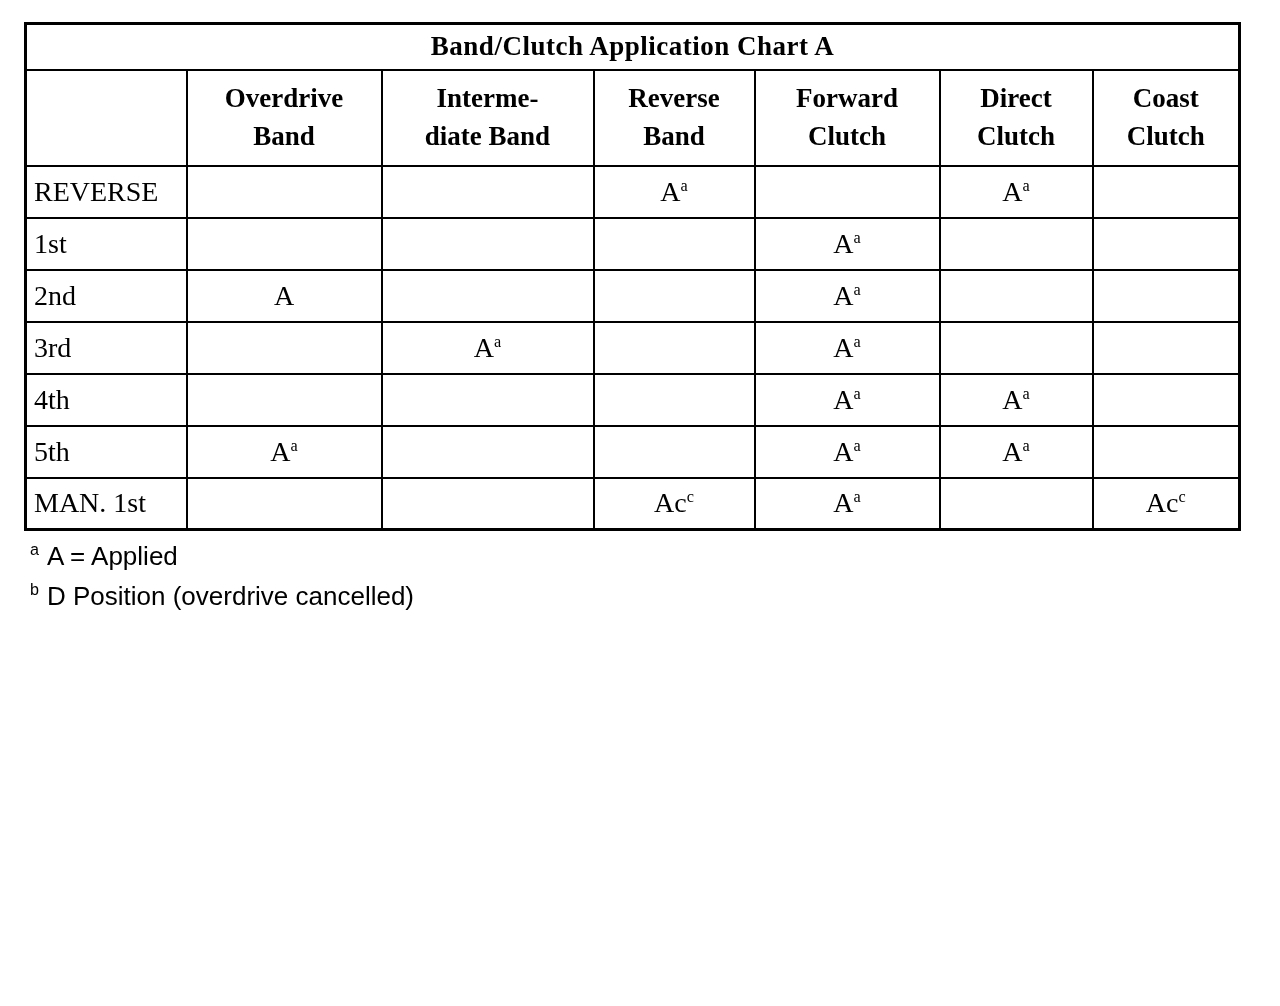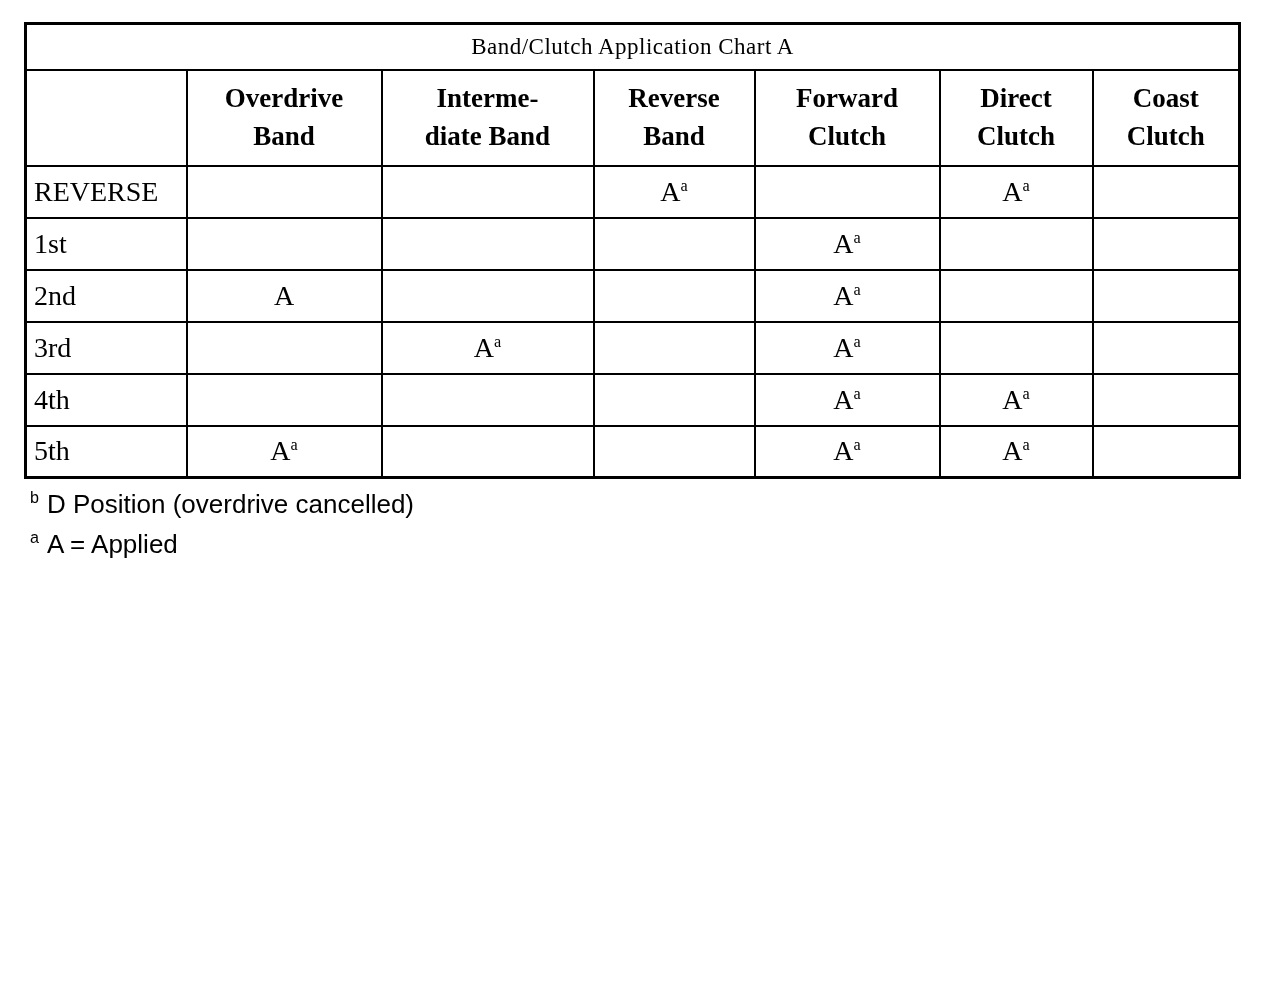--- a/index.html
+++ b/index.html
@@ -28,22 +28,22 @@
   }
   col.c0 { width: 161px; }
   col.c1 { width: 195px; }
   col.c2 { width: 212px; }
   col.c3 { width: 161px; }
   col.c4 { width: 185px; }
   col.c5 { width: 153px; }
   col.c6 { width: 147px; }
   th.title {
     height: 46px;
-    font-size: 23px;
-    font-weight: normal;
+    font-size: 27px;
+    font-weight: bold;
     text-align: center;
     letter-spacing: 0.5px;
   }
   #header-row th {
     height: 96px;
     font-size: 27px;
     font-weight: bold;
     text-align: center;
     vertical-align: middle;
     line-height: 1.4;
@@ -158,20 +158,29 @@
         </tr>
         <tr>
           <th class="rowlabel">5th</th>
           <td>A<sup>a</sup></td>
           <td></td>
           <td></td>
           <td>A<sup>a</sup></td>
           <td>A<sup>a</sup></td>
           <td></td>
         </tr>
+        <tr>
+          <th class="rowlabel">MAN. 1st</th>
+          <td></td>
+          <td></td>
+          <td>Ac<sup>c</sup></td>
+          <td>A<sup>a</sup></td>
+          <td></td>
+          <td>Ac<sup>c</sup></td>
+        </tr>
       </tbody>
   </table>
 
   <div id="footnotes" class="footnotes">
+      <div class="footnote"><sup>a</sup>A = Applied</div>
       <div class="footnote"><sup>b</sup>D Position (overdrive cancelled)</div>
-      <div class="footnote"><sup>a</sup>A = Applied</div>
     </div>
 </div>
 
 </body></html>

